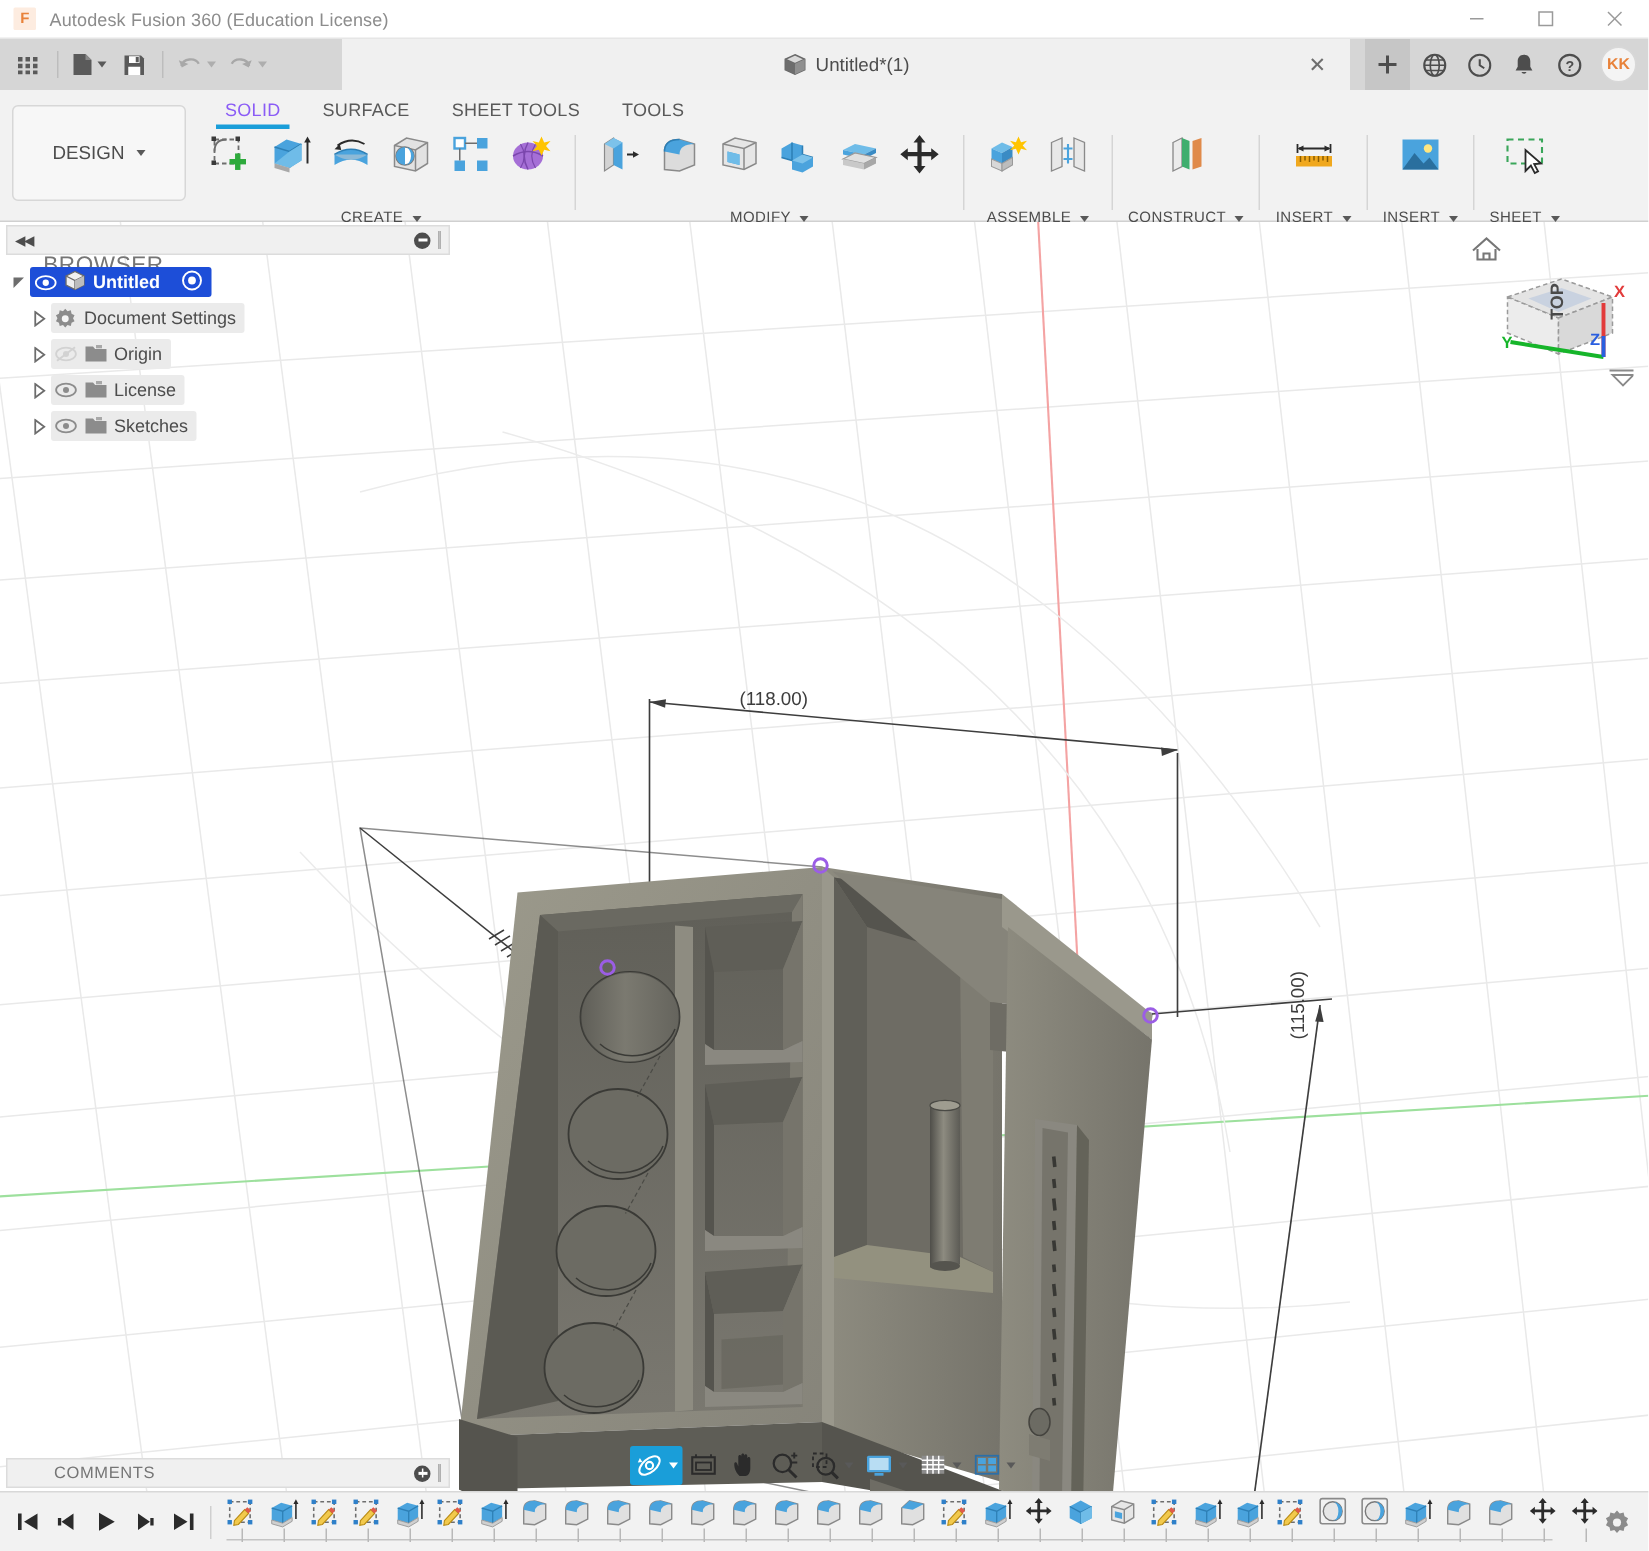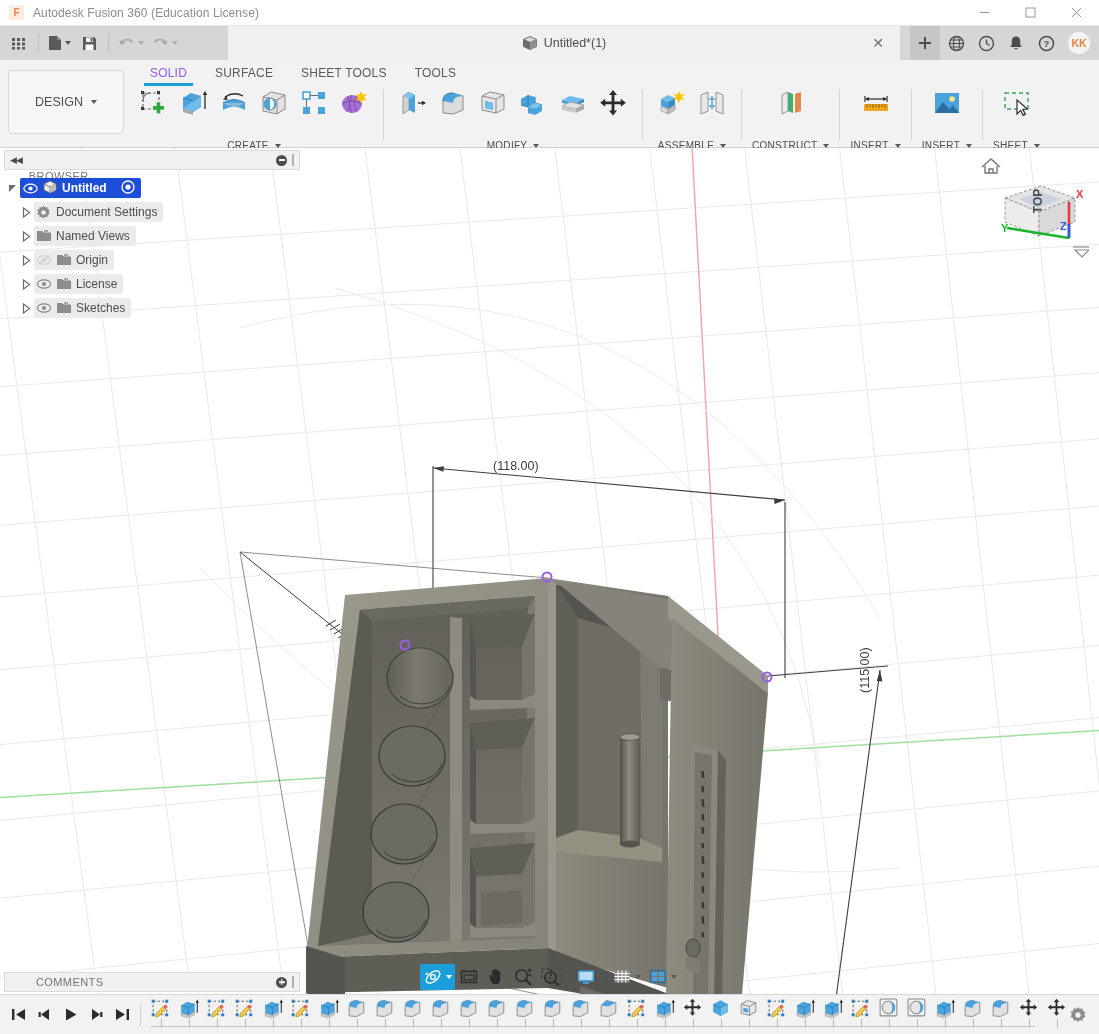--- a/index.html
+++ b/index.html
@@ -126,21 +126,21 @@
 
   
   .browser {
     position: absolute; left: 4px; top: 2px; width: 296px;
     z-index: 20; font-size: 12px;
   }
   .browser-head {
     height: 20px; background: #f0f0f0; border: 1px solid #dcdcdc;
     display: flex; align-items: center; padding: 0 5px; gap: 7px;
   }
-  .browser-head .bh-title { font-size: 11px; color: #757575; letter-spacing: .4px; margin-top: 32px; }
+  .browser-head .bh-title { font-size: 15px; color: #757575; letter-spacing: .4px; margin-top: 32px; }
   .bh-right { margin-left: auto; display: flex; align-items: center; gap: 5px; }
   .circ-minus {
     width: 11px; height: 11px; border-radius: 50%; background: #4d4d4d;
     display: flex; align-items: center; justify-content: center;
   }
   .circ-minus i { display: block; width: 6px; height: 1.5px; background: #fff; }
   .grip { width: 2px; height: 12px; border-left: 1px solid #b0b0b0;
           border-right: 1px solid #b0b0b0; }
   .tree { padding-top: 6px; }
   .tnode { display: flex; align-items: center; height: 24px; }
@@ -875,36 +875,20 @@
             <span class="folder-ic">
               <svg width="15" height="15" viewBox="0 0 15 15">
                 <path d="M7.5 0.8 l1.5 1.7 l2.2 -.6 l.5 2.2 l2 1 l-1 2 l1 2 l-2 1 l-.5 2.2 l-2.2 -.6 l-1.5 1.7 l-1.5 -1.7 l-2.2 .6 l-.5 -2.2 l-2 -1 l1 -2 l-1 -2 l2 -1 l.5 -2.2 l2.2 .6 z" fill="#8c8c8c"></path>
                 <circle cx="7.5" cy="7.5" r="2.3" fill="#f5f5f5"></circle>
               </svg>
             </span>
             <span class="node-label">Document Settings</span>
           </div>
         </div>
 
-        <div class="tnode">
-          <div class="tw" style="margin-left:14px;">
-            <svg width="9" height="11" viewBox="0 0 9 11">
-                <path d="M1.5 1 L7.5 5.5 L1.5 10 Z" fill="none" stroke="#6d6d6d" stroke-width="1.2"></path>
-              </svg>
-          </div>
-          <div class="row-bg hl">
-            <span class="folder-ic">
-              <svg width="16" height="13" viewBox="0 0 16 13">
-                  <path d="M1 2 h5 l1.4 1.6 h7.6 v8.4 h-14 z" fill="#8c8c8c"></path>
-                  <rect x="8" y="1" width="4" height="2.2" fill="#a8a8a8"></rect>
-                </svg>
-            </span>
-            <span class="node-label">Named Views</span>
-          </div>
-        </div>
 
         <div class="tnode">
           <div class="tw" style="margin-left:14px;">
             <svg width="9" height="11" viewBox="0 0 9 11">
                 <path d="M1.5 1 L7.5 5.5 L1.5 10 Z" fill="none" stroke="#6d6d6d" stroke-width="1.2"></path>
               </svg>
           </div>
           <div class="row-bg hl">
             <span class="eye">
               <svg width="16" height="12" viewBox="0 0 16 12">

